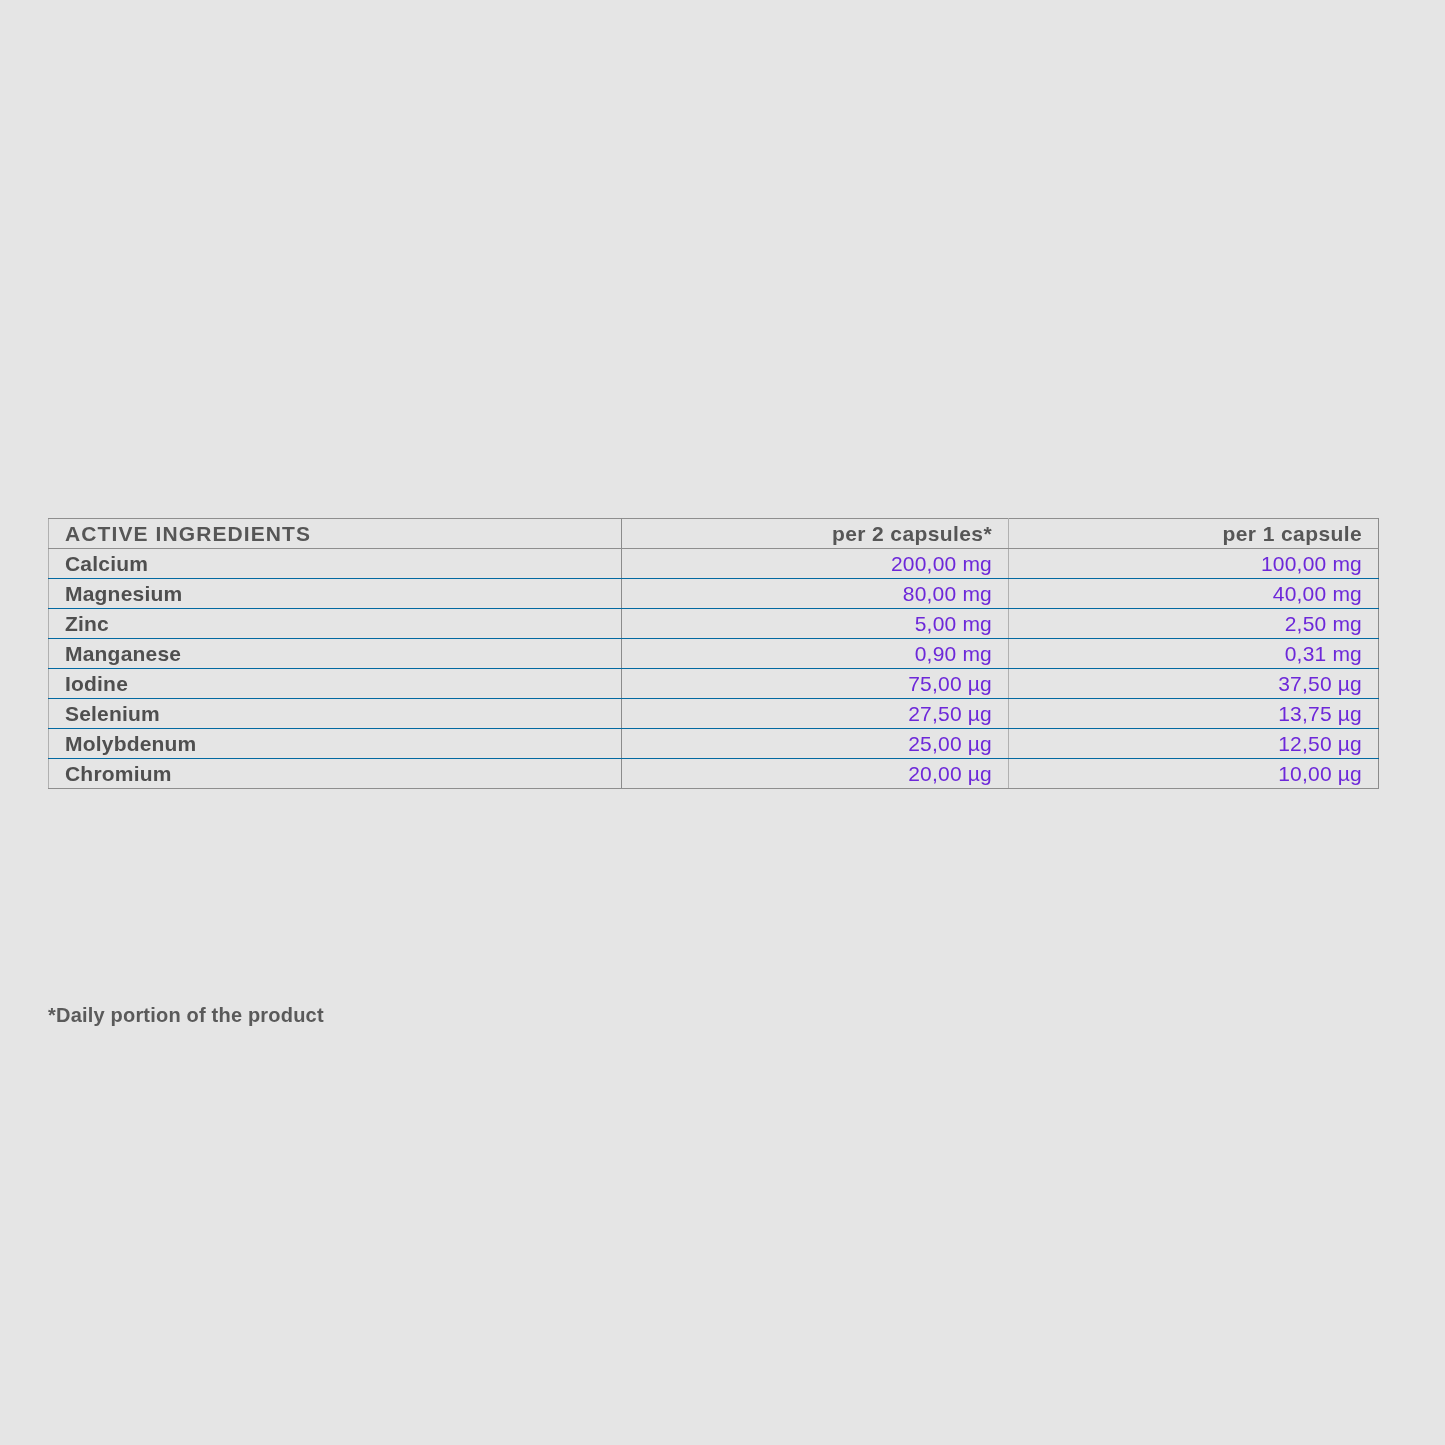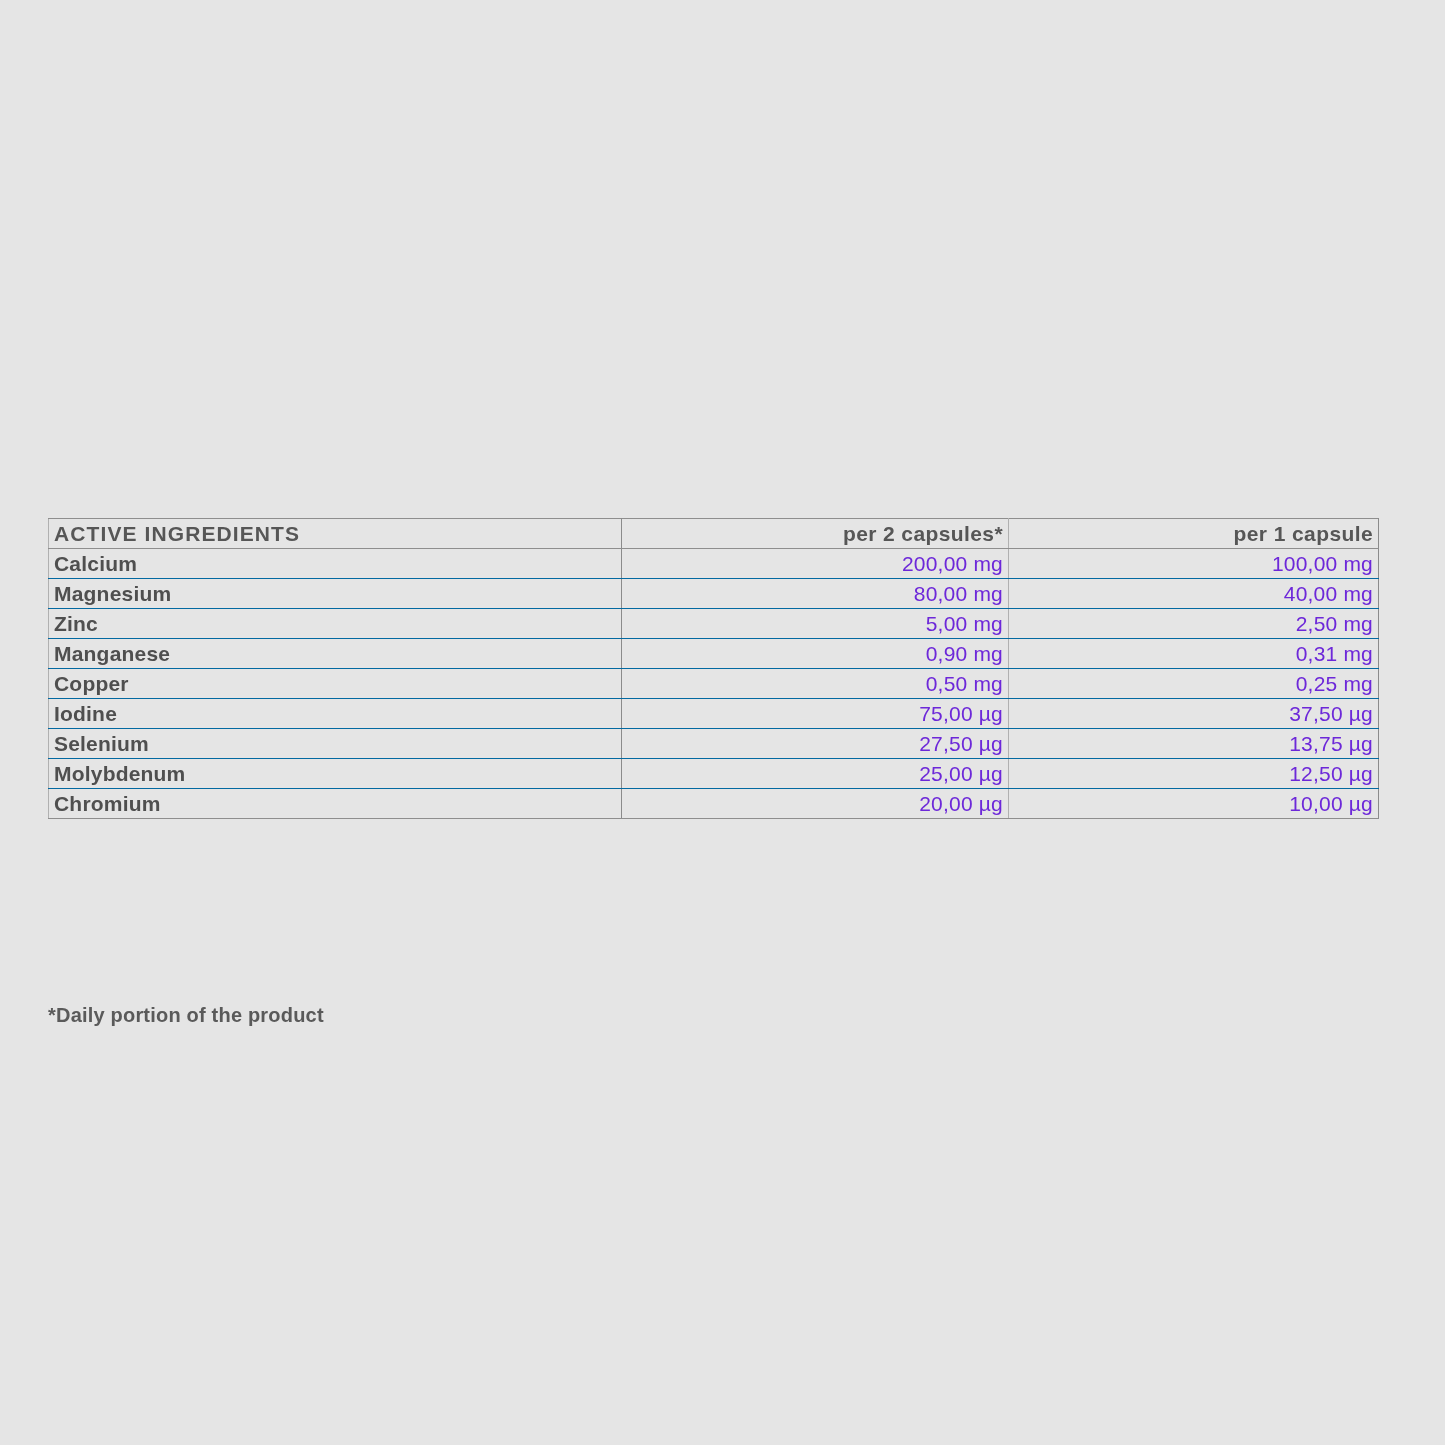--- a/index.html
+++ b/index.html
@@ -35,21 +35,21 @@
     background: #e5e5e5;
   }
 
   table.facts col.col-name   { width: 573px; }
   table.facts col.col-two    { width: 387px; }
   table.facts col.col-one    { width: 370px; }
 
   table.facts th,
   table.facts td {
     height: 30px;
-    padding: 0 5px;
+    padding: 0 16px;
     vertical-align: middle;
     box-sizing: border-box;
     background: #e5e5e5;
   }
 
   
   table.facts tr > * {
     border-top: 1px solid #b4b4b4;
     border-bottom: 1px solid #0369a1;
   }
@@ -152,25 +152,20 @@
           <td class="c-name">Zinc</td>
           <td class="c-two">5,00 mg</td>
           <td class="c-one">2,50 mg</td>
         </tr>
         <tr>
           <td class="c-name">Manganese</td>
           <td class="c-two">0,90 mg</td>
           <td class="c-one">0,31 mg</td>
         </tr>
         <tr>
-          <td class="c-name">Copper</td>
-          <td class="c-two">0,50 mg</td>
-          <td class="c-one">0,25 mg</td>
-        </tr>
-        <tr>
           <td class="c-name">Iodine</td>
           <td class="c-two">75,00 µg</td>
           <td class="c-one">37,50 µg</td>
         </tr>
         <tr>
           <td class="c-name">Selenium</td>
           <td class="c-two">27,50 µg</td>
           <td class="c-one">13,75 µg</td>
         </tr>
         <tr>

